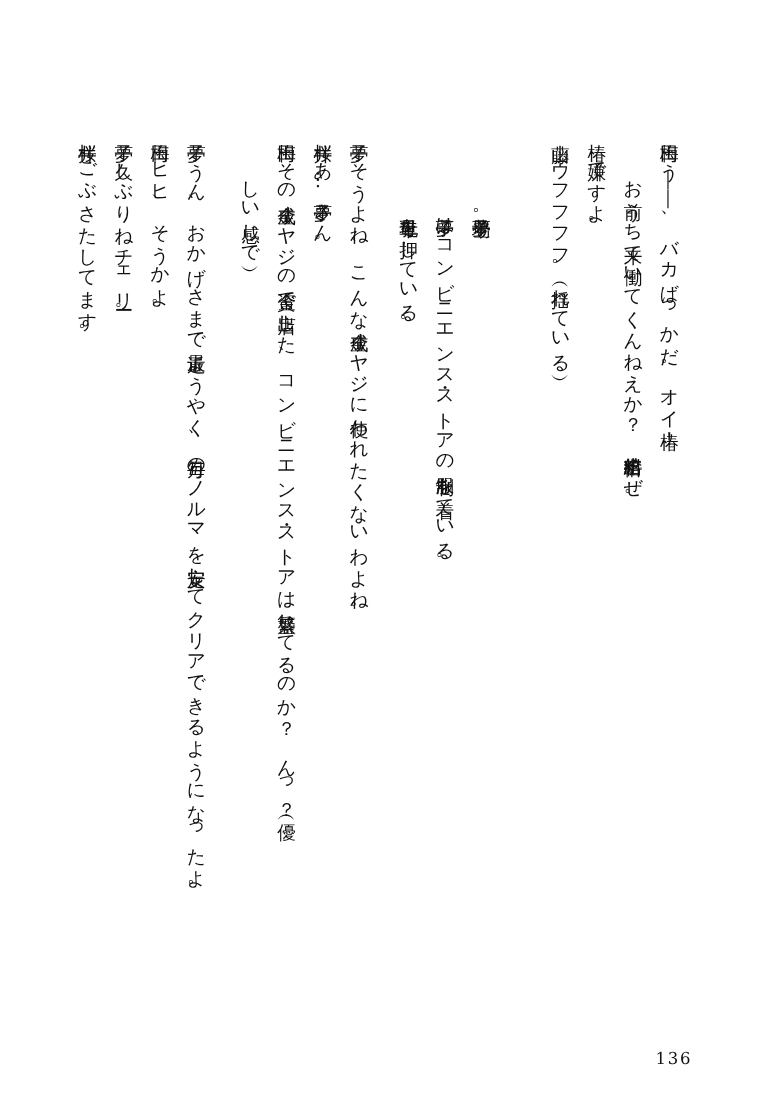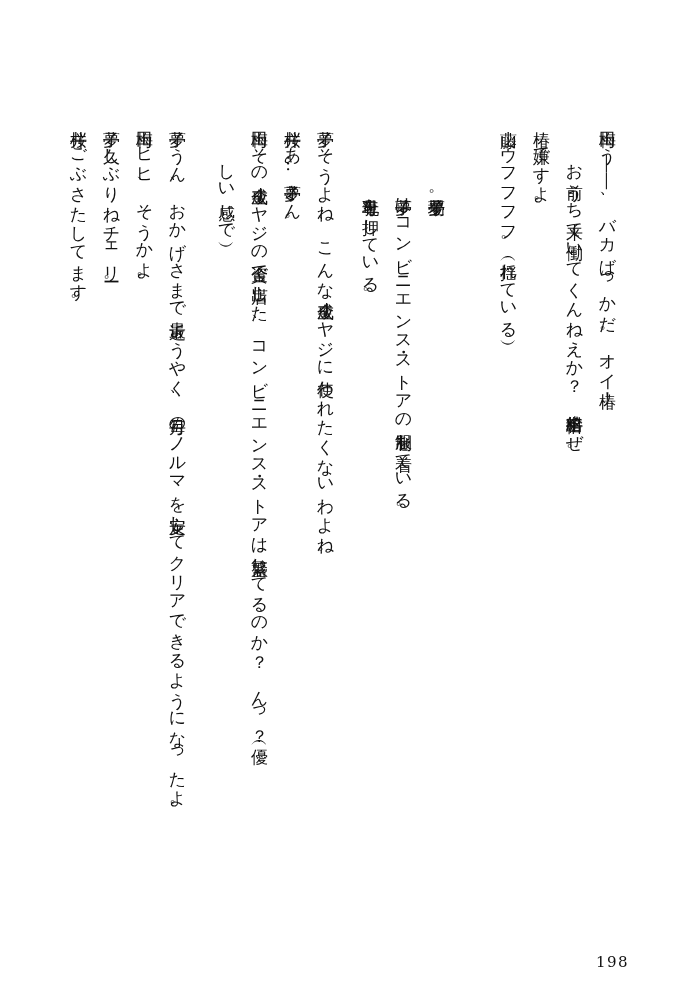--- a/index.html
+++ b/index.html
@@ -102,15 +102,15 @@
     <div class="line">
       <span class="speaker">夢子</span><span>久しぶりねチェリー。</span>
     </div>
 
     <div class="line">
       <span class="speaker">桜井</span><span>ごぶさたしてます。</span>
     </div>
 
   </div>
 
-  <div class="page-number">198</div>
+  <div class="page-number">136</div>
 
 </div>
 
 </body></html>

